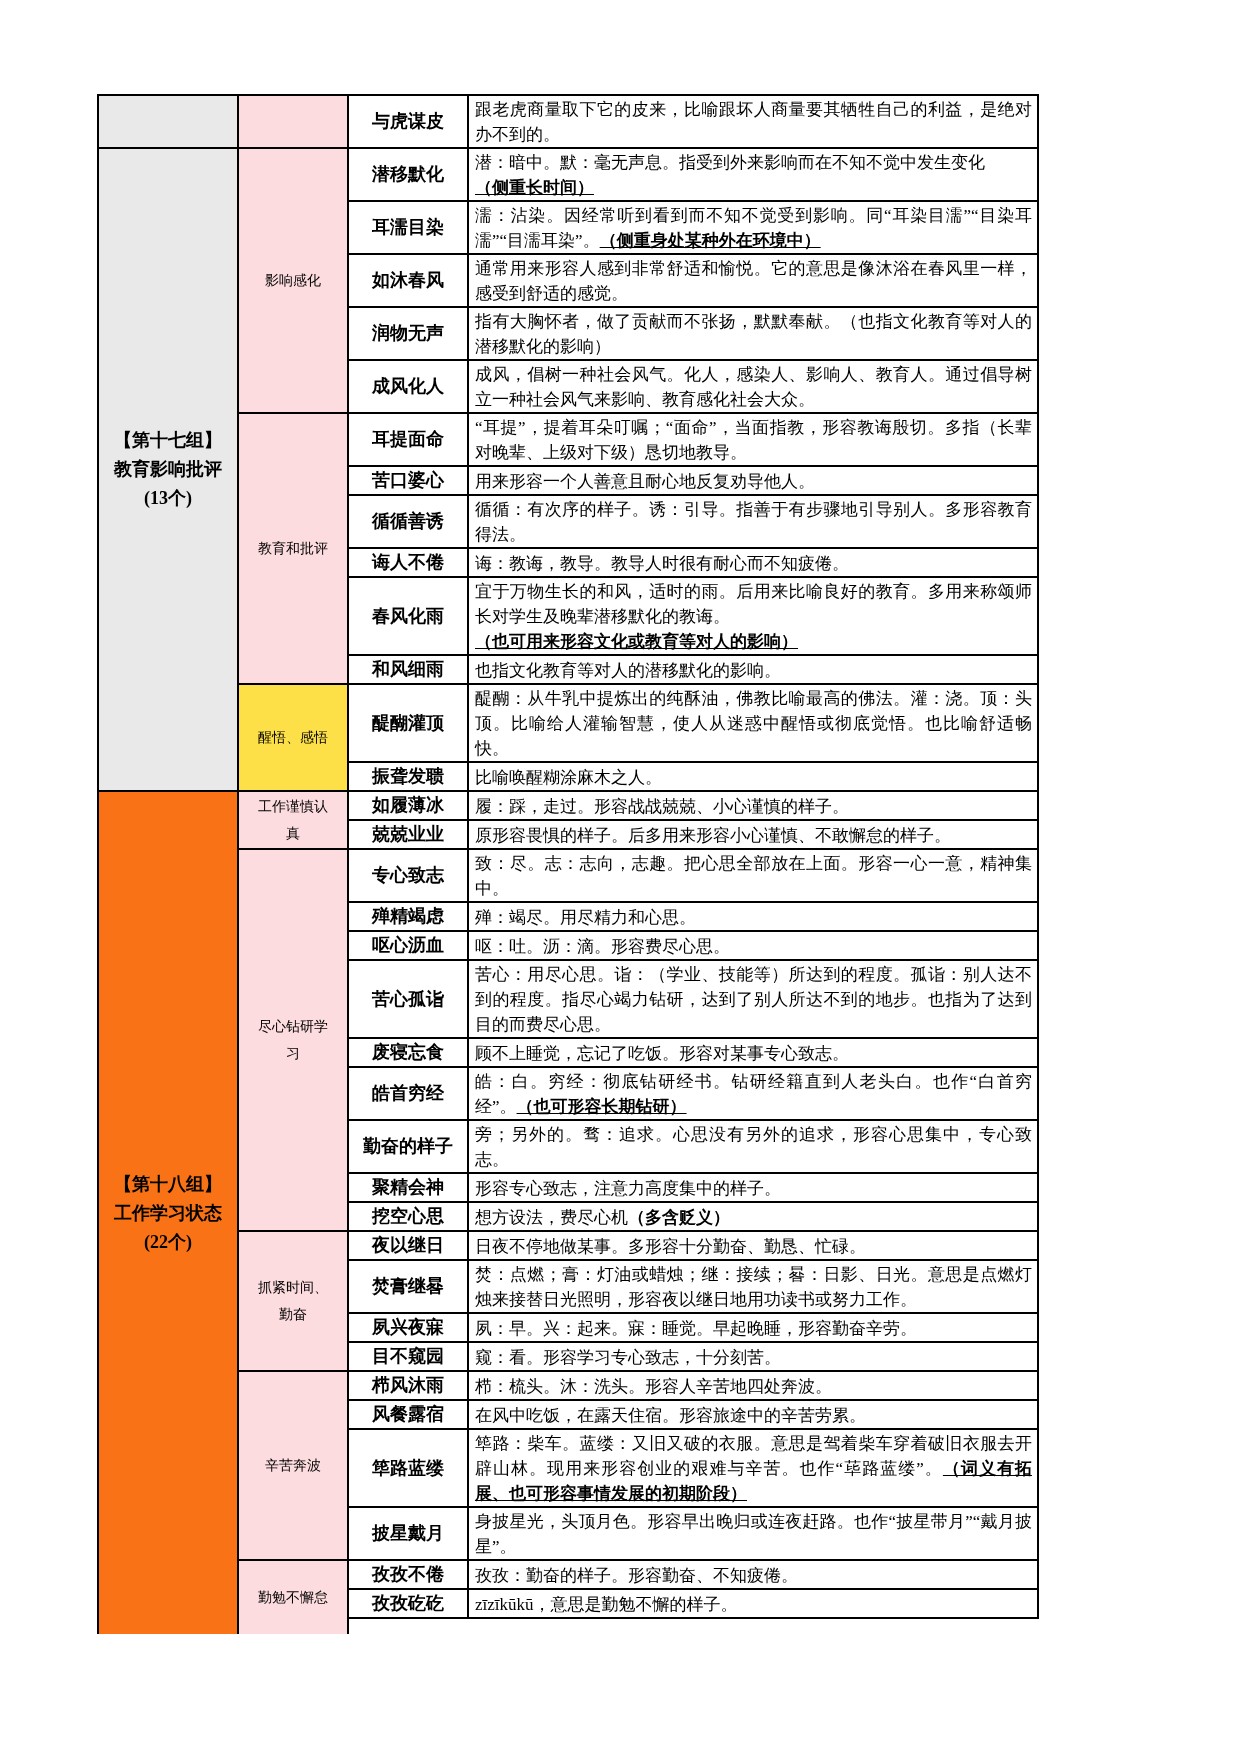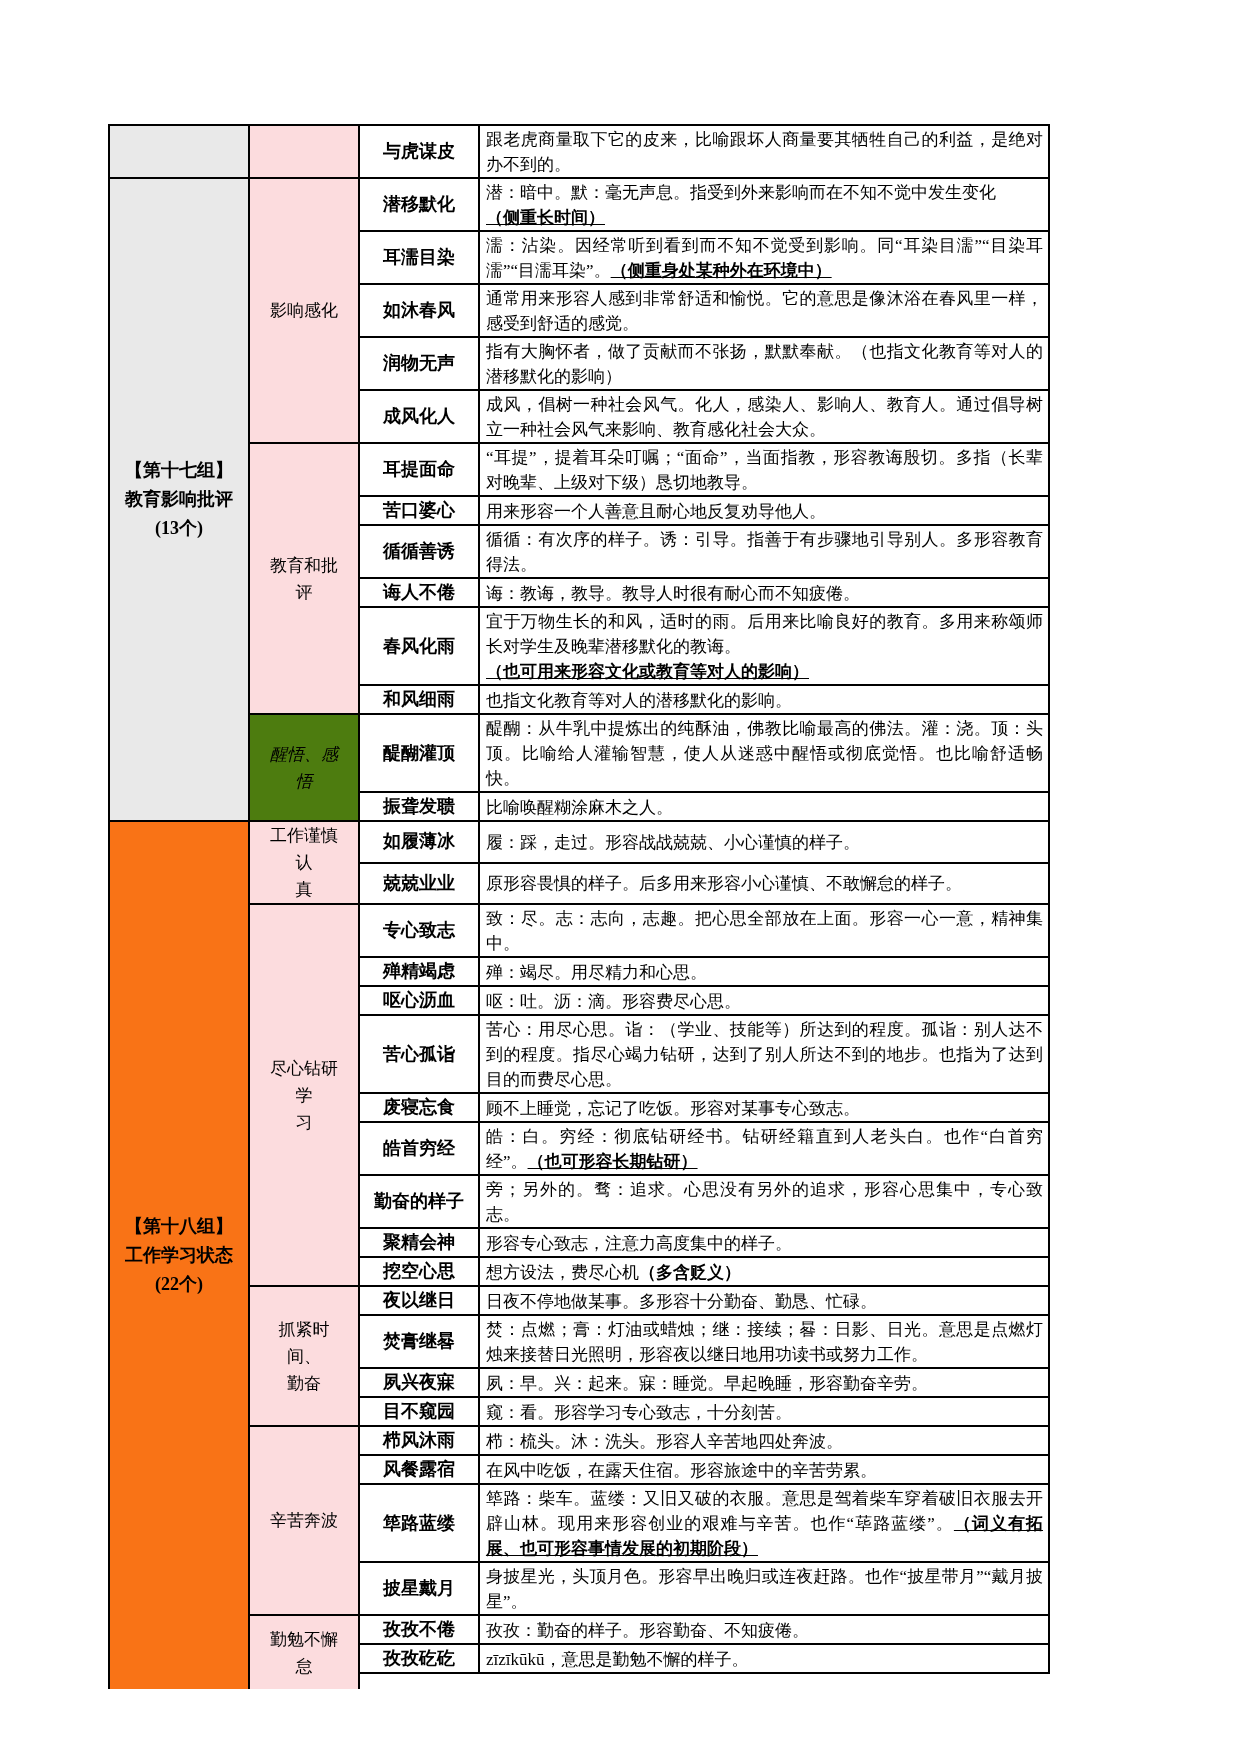--- a/index.html
+++ b/index.html
@@ -12,42 +12,41 @@
   .sheet {
     position: relative;
     width: 1240px;
     height: 1754px;
     background: #ffffff;
     overflow: hidden;
   }
   table.idiom-table {
     position: absolute;
     left: 97px;
-    top: 124px;
+    top: 94px;
     width: 940px;
     border-collapse: collapse;
     table-layout: fixed;
-    margin-left: 11px;
   }
   td {
     border: 2px solid #000;
     vertical-align: middle;
     word-break: break-all;
   }
   td.group-cell {
     text-align: center;
     font-weight: bold;
     font-size: 18px;
     line-height: 29px;
     white-space: pre-line;
     padding: 8px 3px;
   }
   td.subcat-cell {
     text-align: center;
-    font-size: 17px;
+    font-size: 14px;
     line-height: 27px;
     white-space: pre-line;
     padding: 0 18px;
   }
   td.idiom-cell {
     text-align: center;
     font-weight: bold;
     font-size: 18px;
     line-height: 25px;
     padding: 1px 2px;
@@ -129,21 +128,21 @@
         </tr>
         <tr>
           <td class="idiom-cell">春风化雨</td>
           <td class="def-cell"><span>宜于万物生长的和风，适时的雨。后用来比喻良好的教育。多用来称颂师长对学生及晚辈潜移默化的教诲。</span><div class="seg-bold seg-underline seg-block">（也可用来形容文化或教育等对人的影响）</div></td>
         </tr>
         <tr>
           <td class="idiom-cell">和风细雨</td>
           <td class="def-cell"><span>也指文化教育等对人的潜移默化的影响。</span></td>
         </tr>
         <tr>
-          <td class="subcat-cell" rowspan="2" style="background: #4d7c0f; font-style: italic;">醒悟、感悟</td>
+          <td class="subcat-cell" rowspan="2" style="background: #fde047;">醒悟、感悟</td>
           <td class="idiom-cell">醍醐灌顶</td>
           <td class="def-cell"><span>醍醐：从牛乳中提炼出的纯酥油，佛教比喻最高的佛法。灌：浇。顶：头顶。比喻给人灌输智慧，使人从迷惑中醒悟或彻底觉悟。也比喻舒适畅快。</span></td>
         </tr>
         <tr>
           <td class="idiom-cell">振聋发聩</td>
           <td class="def-cell"><span>比喻唤醒糊涂麻木之人。</span></td>
         </tr>
         <tr>
           <td class="group-cell open-bottom" rowspan="22" style="background: #f97316;">【第十八组】
 工作学习状态

